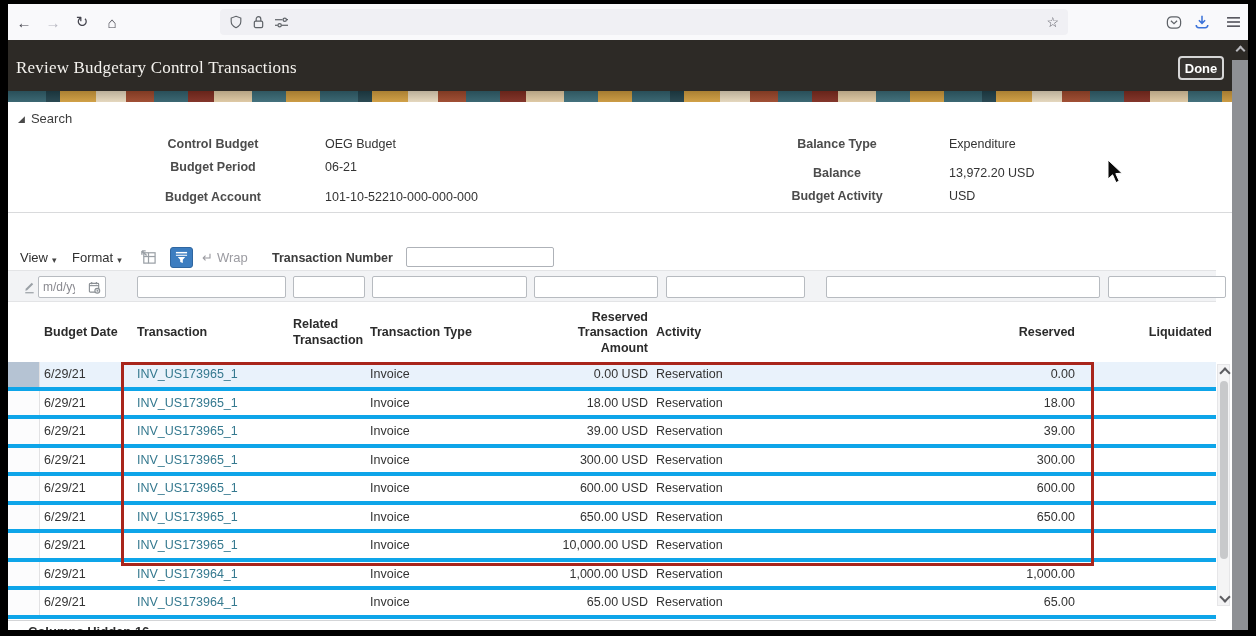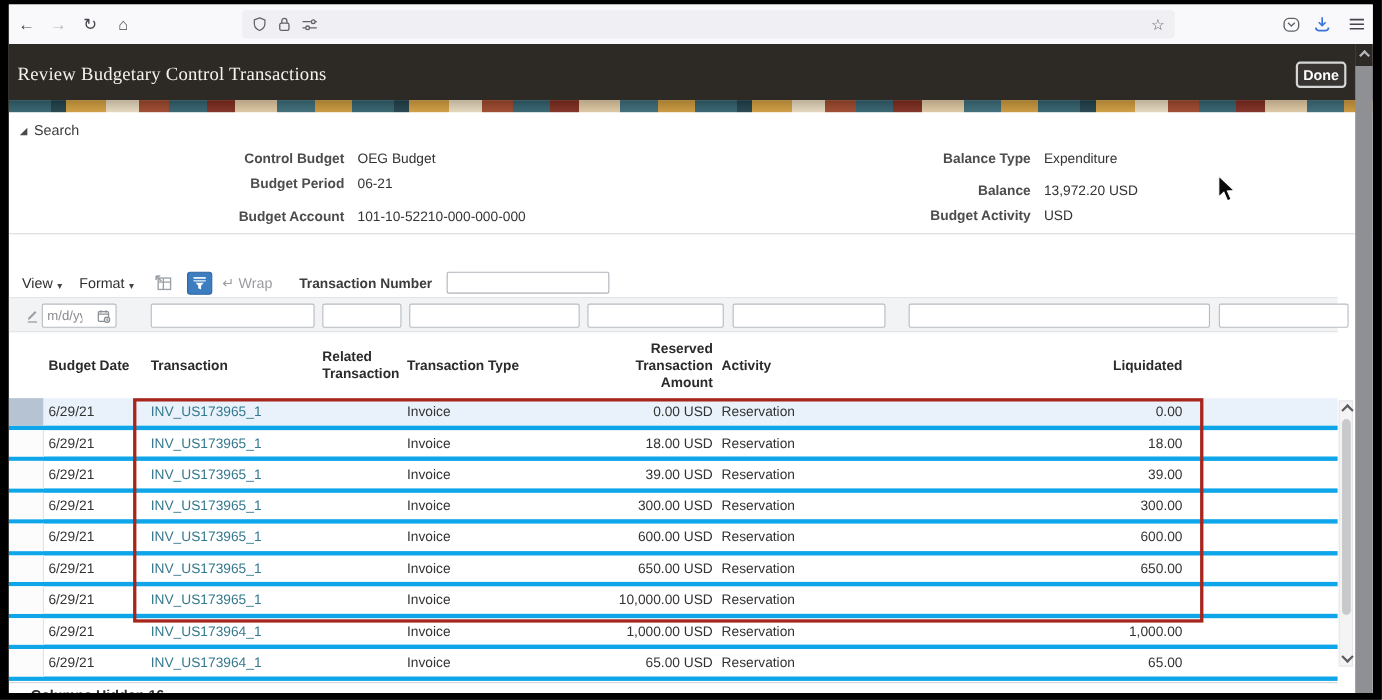--- a/index.html
+++ b/index.html
@@ -30,21 +30,21 @@
           background:
             linear-gradient(rgba(0,0,0,.18),rgba(255,255,255,.05)),
             repeating-linear-gradient(90deg,
               #32606c 0 38px,#20404a 38px 52px,#cf9c3e 52px 88px,#e4d6bb 88px 118px,
               #9c472b 118px 146px,#32606c 146px 180px,#7e2c20 180px 206px,#ddc7a1 206px 244px,
               #3a6a76 244px 278px,#c9973c 278px 312px);}
 
   
   .search-label{position:absolute;left:10px;top:107px;font-size:13px;color:#3c3c3c;display:flex;gap:6px;align-items:center;}
   .disc{font-size:9px;color:#4a4a4a;}
-  .flabel{position:absolute;width:200px;text-align:right;font-weight:bold;font-size:12.5px;color:#4c4c4c;}
+  .flabel{position:absolute;width:200px;text-align:center;font-weight:bold;font-size:12.5px;color:#4c4c4c;}
   .fvalue{position:absolute;font-size:12.5px;color:#333;}
   .divider{position:absolute;left:0;top:208px;width:100%;border-top:1px solid #d9dadc;}
 
   
   .bt-label{position:absolute;left:8px;top:220px;font-size:12.5px;color:#333;margin-top:44px;}
   .menu-btn{position:absolute;top:246px;font-size:13px;color:#2f2f2f;display:flex;gap:4px;align-items:flex-end;}
   .caret{font-size:9px;color:#444;}
   .tool-ico{position:absolute;top:245px;}
   .qbe-btn{position:absolute;left:162px;top:243px;width:23px;height:21px;background:#3c7dc0;
            border:1px solid #2f66a0;border-radius:3px;display:flex;align-items:center;justify-content:center;box-sizing:border-box;}
@@ -238,20 +238,21 @@
   <input class="f" style="left: 1100px; width: 118px;">
 
   <div class="thead grid-cols">
     <div></div>
     <div class="al">Budget Date</div>
     <div class="al">Transaction</div>
     <div class="al">Related Transaction</div>
     <div class="al">Transaction Type</div>
     <div class="ar">Reserved Transaction Amount</div>
     <div class="al">Activity</div>
+    <div class="ar">Reserved</div>
     <div class="ar">Liquidated</div>
   </div>
 
   <div class="tbody">
     <div class="trow grid-cols selected">
       <div class="sel-cell"></div>
       <div class="al">6/29/21</div>
       <div class="al link">INV_US173965_1</div>
       <div class="al"></div>
       <div class="al">Invoice</div>

